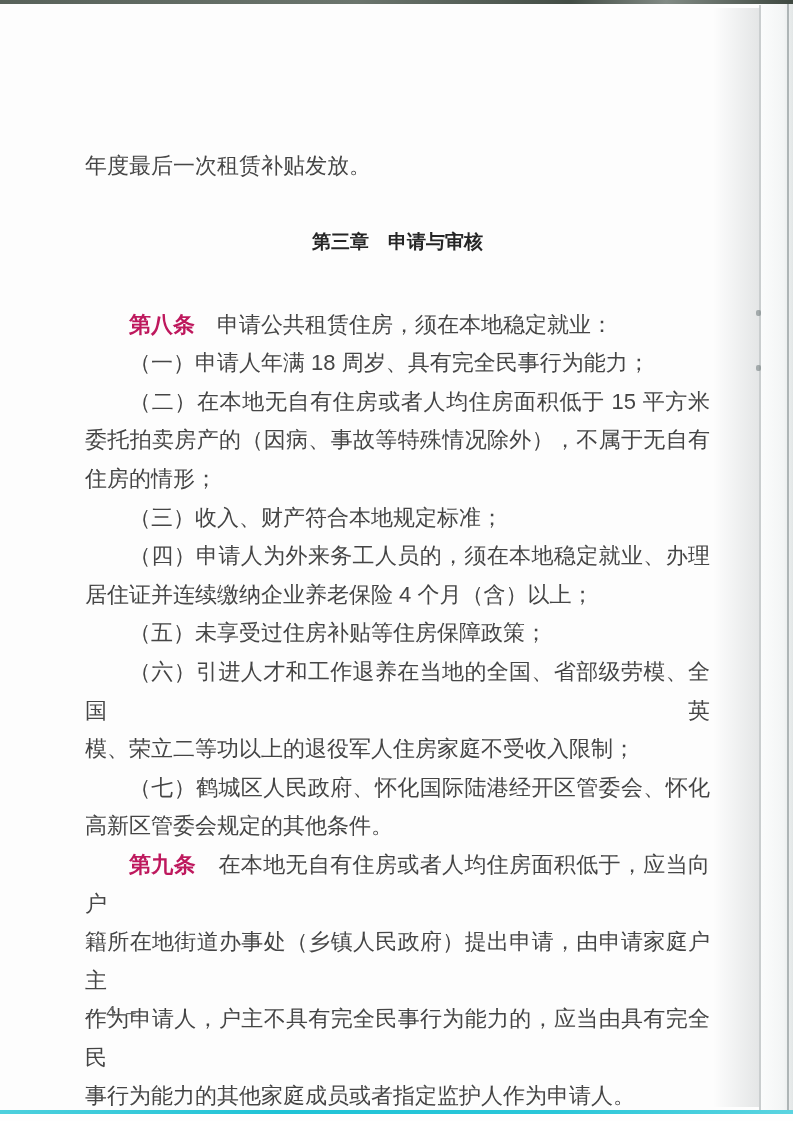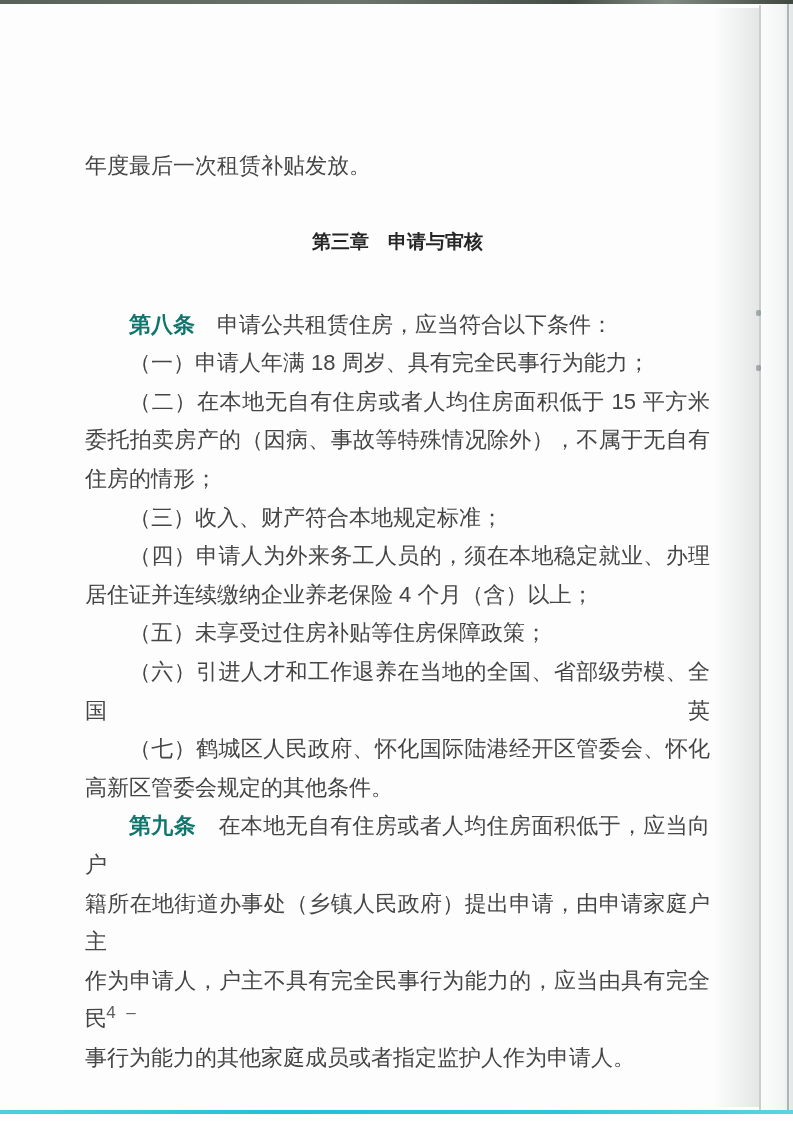--- a/index.html
+++ b/index.html
@@ -52,21 +52,21 @@
   .line{white-space:normal;}
   .indent{text-indent:2em;}
   .fill{text-align:justify;text-align-last:justify;}
   .heading{
     text-align:center;
     font-weight:bold;
     font-size:19px;line-height:40px;
     color:#252525;
     margin:36px 0 44px 0;
   }
-  b.art{font-weight:bold;color:#0f766e;}
+  b.art{font-weight:bold;color:#be185d;}
   .page-number{
     position:absolute;left:86px;top:1003px;
     font-size:17px;letter-spacing:3px;color:#5d5d5d;
     z-index:2;
   }
 </style>
 </head>
 <body>
 
 <div class="page">
@@ -80,31 +80,32 @@
   <div class="edge-top"></div>
   <div class="below-cyan"></div>
   <div class="edge-bottom-cyan"></div>
 
   <div class="content">
 
     <div class="line">年度最后一次租赁补贴发放。</div>
 
     <div class="heading">第三章　申请与审核</div>
 
-    <div class="line indent"><b class="art">第八条</b><span>　申请公共租赁住房，应当符合以下条件：</span></div>
+    <div class="line indent"><b class="art">第八条</b><span>　申请公共租赁住房，须在本地稳定就业：</span></div>
 
     <div class="line indent">（一）申请人年满 18 周岁、具有完全民事行为能力；</div>
     <div class="line indent fill">（二）在本地无自有住房或者人均住房面积低于 15 平方米</div>
     <div class="line fill">委托拍卖房产的（因病、事故等特殊情况除外），不属于无自有</div>
     <div class="line">住房的情形；</div>
     <div class="line indent">（三）收入、财产符合本地规定标准；</div>
     <div class="line indent fill">（四）申请人为外来务工人员的，须在本地稳定就业、办理</div>
     <div class="line">居住证并连续缴纳企业养老保险 4 个月（含）以上；</div>
     <div class="line indent">（五）未享受过住房补贴等住房保障政策；</div>
     <div class="line indent fill">（六）引进人才和工作退养在当地的全国、省部级劳模、全国英</div>
+    <div class="line">模、荣立二等功以上的退役军人住房家庭不受收入限制；</div>
     <div class="line indent fill">（七）鹤城区人民政府、怀化国际陆港经开区管委会、怀化</div>
     <div class="line">高新区管委会规定的其他条件。</div>
 
     <div class="line indent fill"><b class="art">第九条</b><span>　在本地无自有住房或者人均住房面积低于，应当向户</span></div>
 
     <div class="line fill">籍所在地街道办事处（乡镇人民政府）提出申请，由申请家庭户主</div>
     <div class="line fill">作为申请人，户主不具有完全民事行为能力的，应当由具有完全民</div>
     <div class="line">事行为能力的其他家庭成员或者指定监护人作为申请人。</div>
 
   </div>

